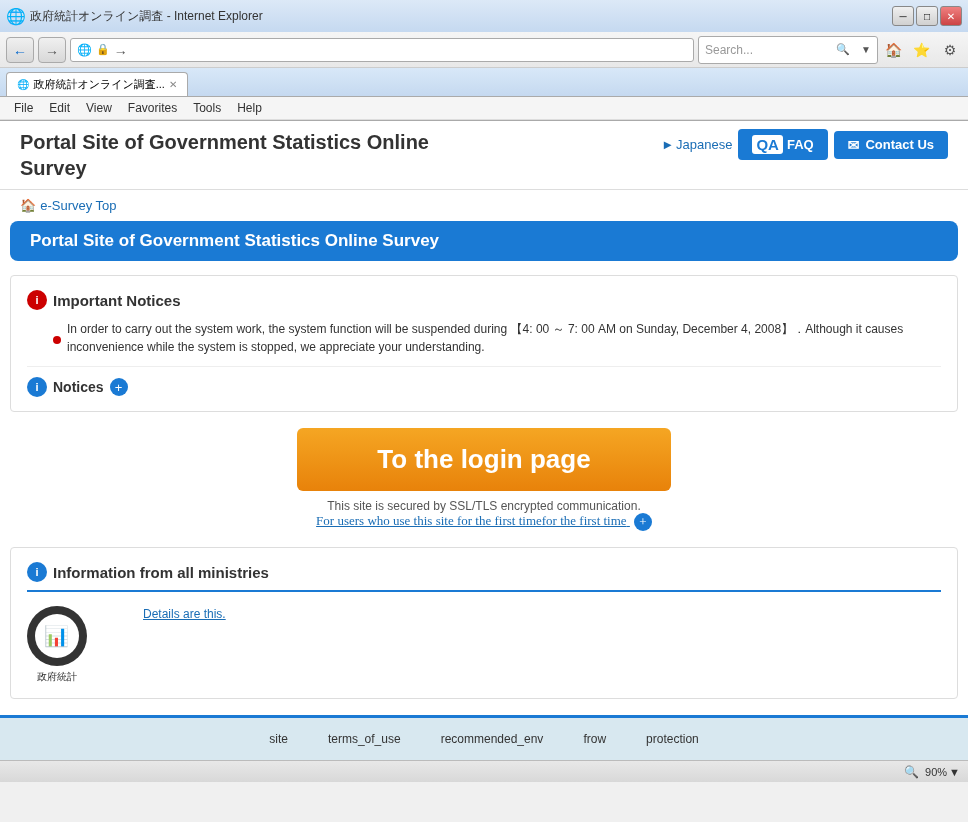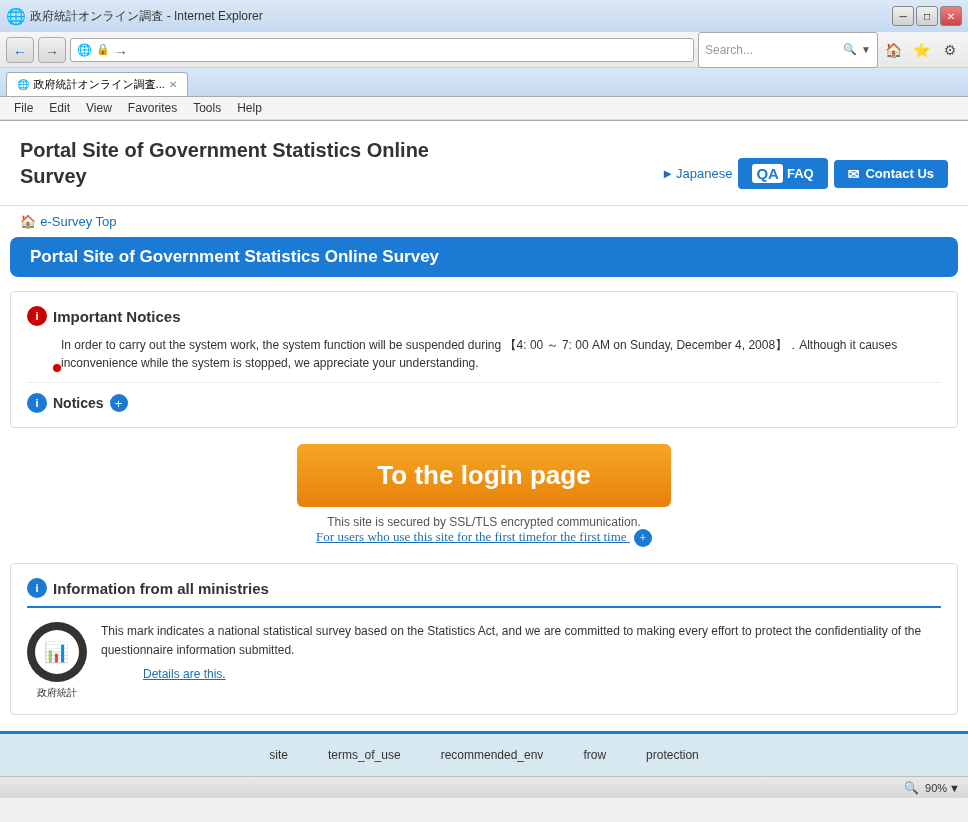--- a/index.html
+++ b/index.html
@@ -14,39 +14,39 @@
     .win-btn.close { background: linear-gradient(to bottom, #f08080, #cc4444); color: white; }
 
     .nav-bar { display: flex; align-items: center; padding: 3px 6px; background: linear-gradient(to bottom, #f5f5f5, #e8e8e8); border-bottom: 1px solid #ccc; gap: 4px; height: 36px; }
     .nav-btn { width: 28px; height: 26px; border: 1px solid #aaa; border-radius: 4px; background: linear-gradient(to bottom, #f0f0f0, #d8d8d8); cursor: pointer; display: flex; align-items: center; justify-content: center; font-size: 14px; color: #555; }
     .nav-btn.active { color: #0066cc; }
     .address-bar { display: flex; align-items: center; flex: 1; border: 1px solid #aaa; border-radius: 3px; background: white; height: 24px; padding: 0 6px; gap: 4px; }
     .address-icon { font-size: 12px; }
     .address-text { flex: 1; font-size: 12px; color: #333; }
     .address-lock { font-size: 11px; color: #888; }
     .address-go { font-size: 14px; color: #555; cursor: pointer; }
-    .search-bar { display: flex; align-items: center; border: 1px solid #aaa; border-radius: 3px; background: white; height: 36px; padding: 0 6px; gap: 4px; width: 180px; }
+    .search-bar { display: flex; align-items: center; border: 1px solid #aaa; border-radius: 3px; background: white; height: 28px; padding: 0 6px; gap: 11px; width: 180px; }
     .search-text { flex: 1; font-size: 12px; color: #999; }
     .search-icon { font-size: 11px; color: #555; cursor: pointer; }
     .nav-icons { display: flex; gap: 4px; }
     .nav-icon-btn { width: 24px; height: 24px; display: flex; align-items: center; justify-content: center; cursor: pointer; font-size: 14px; color: #555; }
 
     .tab-bar { display: flex; align-items: flex-end; padding: 4px 6px 0; background: linear-gradient(to bottom, #d8e8f8, #c5d9f0); border-bottom: 1px solid #aaa; }
     .tab { display: flex; align-items: center; gap: 4px; padding: 4px 10px; background: white; border: 1px solid #aaa; border-bottom: none; border-radius: 4px 4px 0 0; font-size: 11px; max-width: 200px; }
     .tab-icon { font-size: 10px; }
     .tab-close { font-size: 10px; cursor: pointer; color: #888; }
 
     .menu-bar { display: flex; gap: 0; padding: 2px 6px; background: #f5f5f5; border-bottom: 1px solid #ddd; }
     .menu-item { padding: 2px 8px; font-size: 12px; cursor: pointer; color: #333; }
 
     
     .page-content { background: white; }
 
     
-    .site-header { display: flex; align-items: flex-end; justify-content: space-between; padding: 16px 20px; background: white; border-bottom: 1px solid #ddd; }
+    .site-header { display: flex; align-items: flex-start; justify-content: space-between; padding: 8px 20px; background: white; border-bottom: 1px solid #ddd; }
     .site-title { font-size: 20px; font-weight: bold; color: #333; line-height: 1.3; }
     .header-nav { display: flex; align-items: center; gap: 6px; }
     .japanese-link { color: #1a6db5; font-size: 13px; cursor: pointer; display: flex; align-items: center; gap: 2px; }
     .faq-btn { display: flex; align-items: center; gap: 4px; background: #1a7ad4; color: white; padding: 6px 14px; border-radius: 4px; cursor: pointer; font-size: 13px; font-weight: bold; }
     .faq-icon { background: white; color: #1a7ad4; border-radius: 3px; padding: 1px 4px; font-size: 15px; font-weight: bold; }
     .contact-btn { display: flex; align-items: center; gap: 6px; background: #1a7ad4; color: white; padding: 6px 14px; border-radius: 4px; cursor: pointer; font-size: 13px; font-weight: bold; }
     .contact-icon { font-size: 14px; }
 
     
     .breadcrumb { padding: 8px 20px; display: flex; align-items: center; gap: 4px; }
@@ -55,21 +55,21 @@
 
     
     .blue-banner { background: #1a7ad4; color: white; padding: 10px 20px; font-size: 17px; font-weight: bold; margin: 0 10px 14px; border-radius: 8px; }
 
     
     .notice-box { margin: 0 10px 14px; border: 1px solid #ddd; border-radius: 4px; padding: 14px 16px; }
     .notice-title { display: flex; align-items: center; gap: 6px; font-size: 15px; font-weight: bold; color: #333; margin-bottom: 10px; }
     .info-icon { width: 20px; height: 20px; background: #cc0000; color: white; border-radius: 50%; display: flex; align-items: center; justify-content: center; font-size: 11px; font-weight: bold; flex-shrink: 0; }
     .info-icon-blue { width: 20px; height: 20px; background: #1a7ad4; color: white; border-radius: 50%; display: flex; align-items: center; justify-content: center; font-size: 11px; font-weight: bold; flex-shrink: 0; }
     .notice-content { margin-left: 26px; }
-    .notice-item { display: flex; align-items: flex-end; font-size: 12px; color: #333; line-height: 1.5; margin-bottom: 8px; }
+    .notice-item { display: flex; align-items: center; gap: 6px; font-size: 12px; color: #333; line-height: 1.5; margin-bottom: 8px; }
     .bullet { width: 8px; height: 8px; background: #cc0000; border-radius: 50%; flex-shrink: 0; margin-top: 4px; }
     .notice-footer { display: flex; align-items: center; gap: 6px; margin-top: 10px; border-top: 1px solid #eee; padding-top: 10px; }
     .notices-label { font-size: 14px; font-weight: bold; color: #333; }
     .plus-icon { width: 18px; height: 18px; background: #1a7ad4; color: white; border-radius: 50%; display: flex; align-items: center; justify-content: center; font-size: 13px; cursor: pointer; }
 
     
     .login-section { text-align: center; margin: 16px 0; }
     .login-btn { display: inline-block; background: linear-gradient(to bottom, #f5a623, #e8820a); color: white; font-size: 26px; font-weight: bold; padding: 16px 80px; border-radius: 6px; cursor: pointer; text-decoration: none; border: none; }
     .ssl-text { font-size: 12px; color: #555; margin-top: 8px; }
     .first-time-link { display: block; margin-top: 0; color: #1a6db5; font-size: 13px; text-decoration: underline; cursor: pointer; font-family: Liberation Serif, serif; }
@@ -218,21 +218,20 @@
     <div class="ministry-content">
       <div style="display:flex;flex-direction:column;align-items:center;">
         <div class="ministry-logo">
           <div class="ministry-logo-inner">
             <span class="gov-icon">📊</span>
           </div>
         </div>
         <div class="ministry-label">政府統計</div>
       </div>
       <div>
-        <p style="font-size:12px;line-height:1.6;color:#333;margin-bottom:6px;">This mark indicates a national statistical survey based on the Statistics Act, and we are committed to making every effort to protect the confidentiality of the questionnaire information submitted.</p>
         <a class="details-link">Details are this.</a>
       </div>
     </div>
   </div>
 
   <div class="footer-bar">
     <div class="footer-links">
       <span class="footer-link">site</span>
       <span class="footer-link">terms_of_use</span>
       <span class="footer-link">recommended_env</span>

